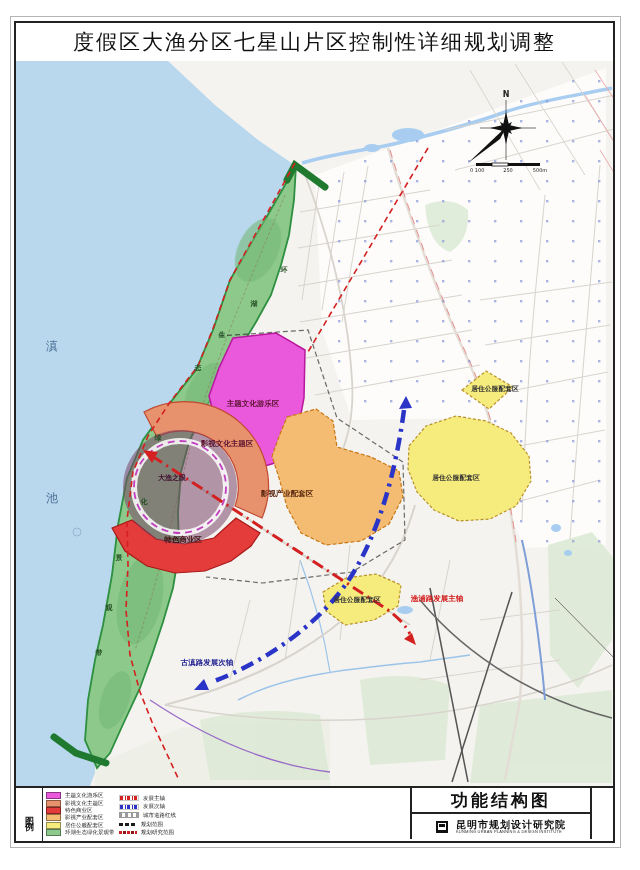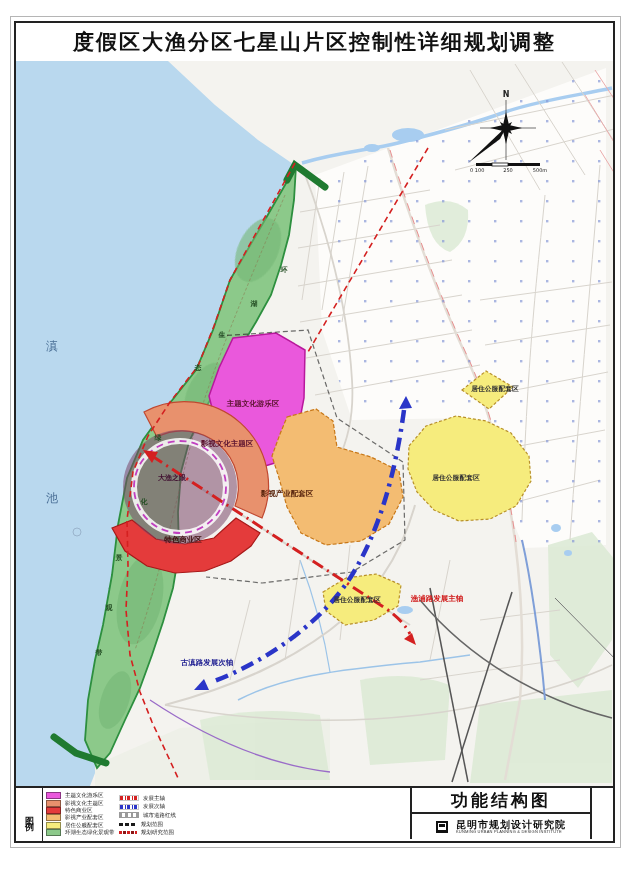--- a/index.html
+++ b/index.html
@@ -1,21 +1,21 @@
 <!DOCTYPE html>
 <html><head>
 <meta charset="utf-8">
 <style>
   html,body{margin:0;padding:0;background:#ffffff;}
   .canvas{position:relative;width:640px;height:870px;background:#fff;outline:1px solid #ececec;
           font-family:"Liberation Sans","DejaVu Sans",sans-serif;overflow:hidden;}
   .outer-line{position:absolute;left:10px;top:16px;width:609px;height:830px;border:1px solid #b5b5b5;}
   .frame{position:absolute;left:14px;top:21px;width:597px;height:818px;border:2px solid #222;background:#fff;}
   .title-band{position:absolute;left:16px;top:23px;width:597px;height:28px;line-height:38px;
-              text-align:center;font-size:21px;font-weight:bold;color:#111;letter-spacing:2px;background:#fff;}
+              text-align:center;font-size:21px;font-weight:normal;color:#111;letter-spacing:2px;background:#fff;}
   .map-wrap{position:absolute;left:16px;top:61px;width:597px;height:725px;background:#f4f3ef;}
   .map-wrap svg{display:block;font-family:"DejaVu Sans","Liberation Sans",sans-serif;}
 
   
   .legend-band{position:absolute;left:16px;top:786px;width:597px;height:53px;border-top:2px solid #222;background:#fff;}
   .legend-head{position:absolute;left:0;top:0;width:26px;height:53px;border-right:1px solid #222;
                display:flex;align-items:center;justify-content:center;
                writing-mode:vertical-rl;text-orientation:upright;font-size:9px;font-weight:bold;letter-spacing:6px;color:#111;}
   .lg-zones{position:absolute;left:30px;top:4px;}
   .lg-row{display:flex;align-items:center;height:7.4px;margin-bottom:0;}

